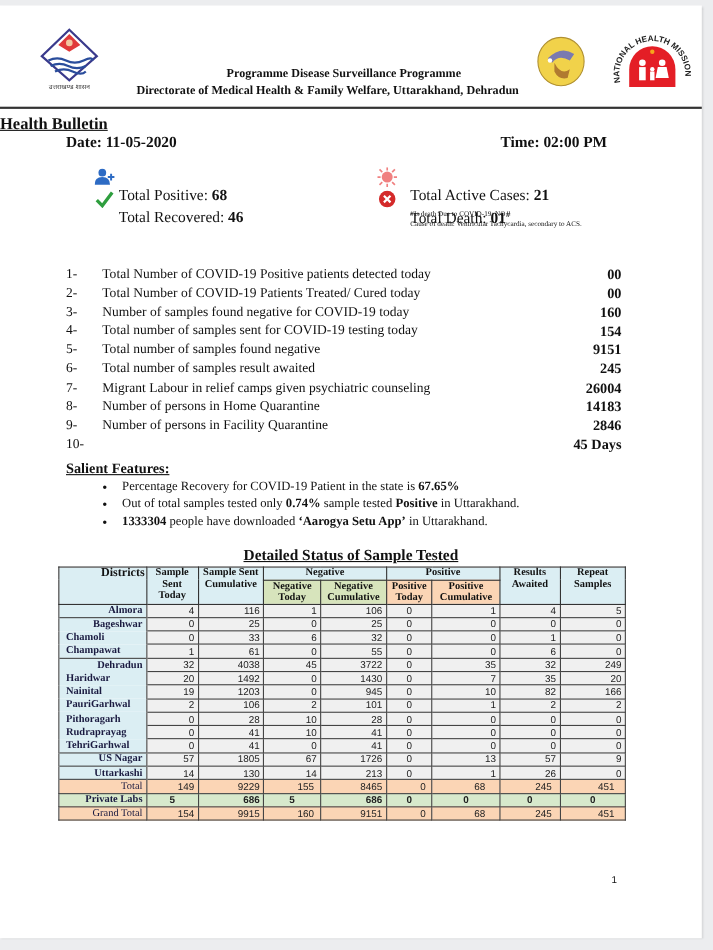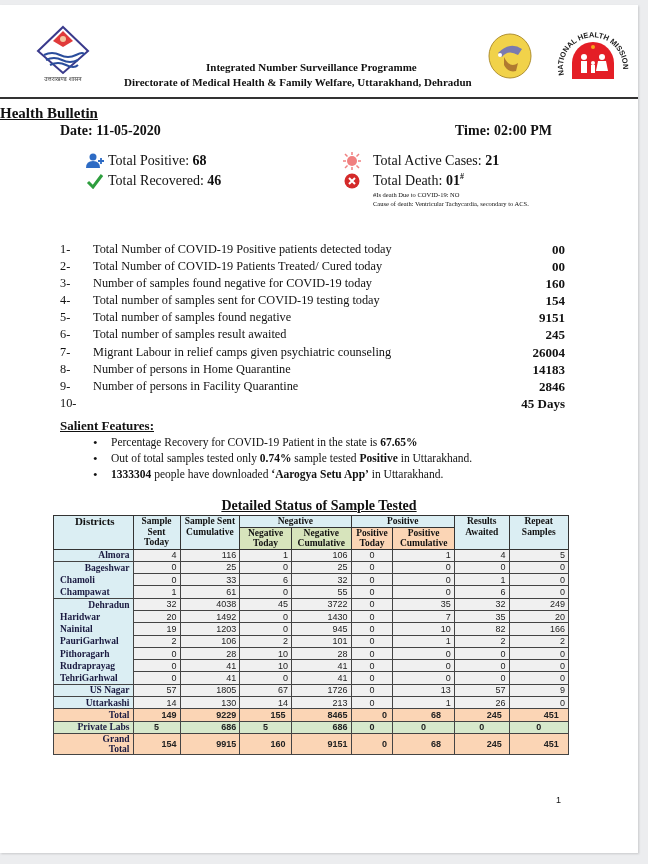--- a/index.html
+++ b/index.html
@@ -18,21 +18,21 @@
   .hsub2 { position: absolute; left: 124px; top: 71px; font-size: 11px; font-weight: bold; }
   .logo-mid { position: absolute; left: 488px; top: 28px; width: 44px; height: 46px; }
   .logo-nhm { position: absolute; left: 556px; top: 18px; width: 74px; height: 70px; }
   .rule { position: absolute; left: 0; top: 92px; width: 638px; height: 2px; background: #333; }
 
   .bulletin-title { position: absolute; left: 0; width: 638px; top: 100px; text-align: left; font-size: 15px; font-weight: bold; }
   .bulletin-title span { text-decoration: underline; }
   .date { position: absolute; left: 60px; top: 118px; font-size: 14px; font-weight: bold; }
   .time { position: absolute; left: 455px; top: 118px; font-size: 14px; font-weight: bold; }
 
-  .stat { position: absolute; font-size: 14px; }
+  .stat { position: absolute; font-size: 14px; margin-top: 18px; }
   .stat b { font-weight: bold; }
   .icon { position: absolute; }
   .note { position: absolute; left: 373px; font-size: 6.5px; line-height: 9px; width: 200px; }
 
   
   .list { position: absolute; left: 60px; top: 237px; width: 505px; }
   .li { position: relative; height: 17.1px; font-size: 12.3px; }
   .li .num { position: absolute; left: 0; top: 0; }
   .li .txt { position: absolute; left: 33px; top: 0; }
   .li .val { position: absolute; right: 0; top: 0; font-weight: bold; font-size: 13px; }
@@ -48,21 +48,21 @@
   table.status {
     position: absolute; left: 53px; top: 510px; width: 516px;
     border-collapse: collapse; font-family: "Liberation Sans", sans-serif; font-size: 9px;
   }
   table.status th { font-family: "Liberation Serif", serif; font-weight: bold; font-size: 9.5px; line-height: 10.5px; border: 1px solid #333; background: #dbeef3; padding: 0 1px; vertical-align: top; }
   table.status th.neg { background: #d7e4bc; }
   table.status th.pos { background: #fbd5b5; }
   table.status td { border: 1px solid #444; height: 12.3px; text-align: right; padding: 0 3px; background: #f0f0f0; color: #222; }
   table.status td.dist { text-align: left; font-family: "Liberation Serif", serif; font-weight: bold; background: #dbeef3; border-top: none; border-bottom: none; padding-left: 6px; font-size: 9.5px; color: #1a1a40; }
   table.status tr.grp td.dist { border-top: 1px solid #444; text-align: right; }
-  table.status tr.total td { background: #fbd5b5; font-weight: bold; border-top: 1px solid #444; border-bottom: 1px solid #444; padding-left: 28px; }
+  table.status tr.total td { background: #fbd5b5; font-weight: normal; border-top: 1px solid #444; border-bottom: 1px solid #444; padding-left: 28px; }
   table.status tr.private td { background: #d7e9cc; font-weight: bold; border-top: 1px solid #444; border-bottom: 1px solid #444; }
   table.status tr.total td.dist, table.status tr.private td.dist { border-top: 1px solid #444; border-bottom: 1px solid #444; }
   table.status tr.total td.dist { background: #fbd5b5; }
   table.status tr.private td.dist { background: #d7e9cc; }
   table.status td.c { text-align: center; }
 
   .pageno { position: absolute; left: 556px; top: 790px; font-size: 9px; font-family: "Liberation Sans", sans-serif; }
 </style>
 </head>
 <body>
@@ -75,21 +75,21 @@
         <polygon points="31,2 56,26 31,48 6,26" fill="none" stroke="#3a3a8c" stroke-width="2"></polygon>
         <polygon points="31,6 41,16 31,22 21,16" fill="#e03a3a"></polygon>
         <circle cx="31" cy="14" r="3" fill="#f3c7a0"></circle>
         <path d="M12,30 Q20,26 28,30 T44,30 T52,30" fill="none" stroke="#2a4d9c" stroke-width="2"></path>
         <path d="M14,35 Q22,31 30,35 T46,35" fill="none" stroke="#2a4d9c" stroke-width="2"></path>
         <path d="M18,40 Q26,36 34,40 T46,40" fill="none" stroke="#2a4d9c" stroke-width="2"></path>
       </svg>
       <div class="caption">उत्तराखण्ड शासन</div>
     </div>
 
-    <div class="hsub1">Integrated Number Surveillance Programme</div>
+    <div class="hsub1">Programme Disease Surveillance Programme</div>
     <div class="hsub2">Directorate of Medical Health &amp; Family Welfare, Uttarakhand, Dehradun</div>
 
     <div class="logo-mid">
       <svg width="44" height="46" viewBox="0 0 44 46">
         <ellipse cx="22" cy="23" rx="21" ry="22" fill="#f1d24a" stroke="#b09030" stroke-width="1"></ellipse>
         <path d="M10,20 Q22,8 34,16 L30,22 Q20,16 14,24 Z" fill="#7a7ab0"></path>
         <path d="M16,24 Q22,36 30,30 L28,38 Q20,40 16,32 Z" fill="#b07a30"></path>
         <circle cx="12" cy="22" r="2" fill="#ffffff"></circle>
       </svg>
     </div>
@@ -233,21 +233,21 @@
         <col style="width:60px">
         <col style="width:52px">
         <col style="width:60px">
         <col style="width:42px">
         <col style="width:62px">
         <col style="width:55px">
         <col style="width:60px">
     </colgroup>
     <thead>
       <tr>
-        <th rowspan="2" style="text-align:center;padding-left:4px;font-size:11px">Districts</th>
+        <th rowspan="2" style="text-align:right;padding-left:4px;font-size:11px">Districts</th>
         <th rowspan="2">Sample Sent Today</th>
         <th rowspan="2">Sample Sent Cumulative</th>
         <th colspan="2">Negative</th>
         <th colspan="2">Positive</th>
         <th rowspan="2">Results Awaited</th>
         <th rowspan="2">Repeat Samples</th>
       </tr>
       <tr>
         <th class="neg">Negative Today</th>
         <th class="neg">Negative Cumulative</th>

